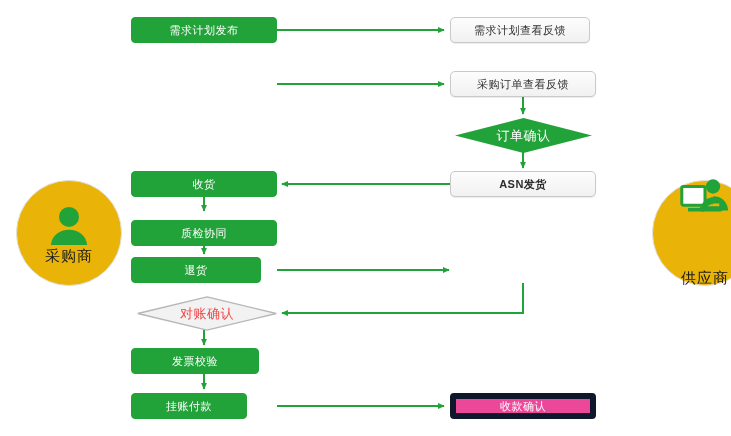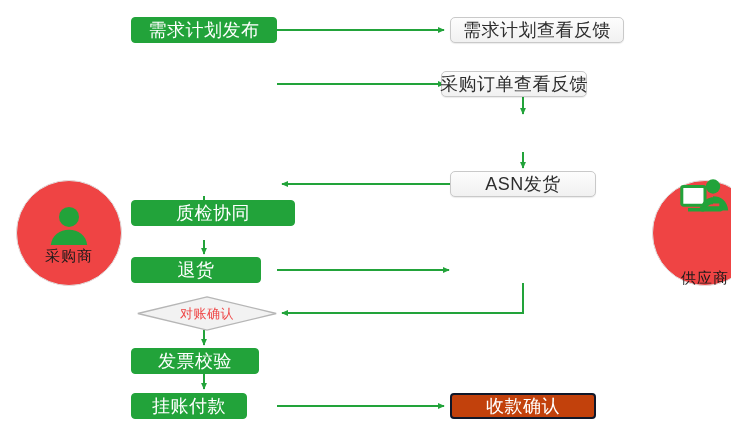--- a/index.html
+++ b/index.html
@@ -27,35 +27,35 @@
     pointer-events: none;
   }
   
   .node {
     position: absolute;
     box-sizing: border-box;
     display: flex;
     align-items: center;
     justify-content: center;
     border-radius: 4px;
-    font-size: 18px;
+    font-size: 11px;
     line-height: 1;
     letter-spacing: .5px;
     white-space: nowrap;
     z-index: 3;
   }
   .node.green {
     background: #22a33a;
     color: #ffffff;
     border: 1px solid #22a33a;
   }
   .node.red {
-    background: #c2410c;
+    background: #ec4899;
     color: #ffffff;
-    border: 2px solid #0f172a;
+    border: 6px solid #0f172a;
   }
   .node.plain {
     background: #f7f7f7;
     background-image: linear-gradient(#fdfdfd, #f1f1f1);
     color: #2d2d2d;
     border: 1px solid #c9c9c9;
     border-radius: 5px;
     box-shadow: 0 1px 1px rgba(0,0,0,.08);
   }
   
@@ -79,21 +79,21 @@
   }
   .diamond.green .dlabel { color: #ffffff; }
   .diamond.grey  .dlabel { color: #ef4444; }
 
   
   .actor {
     position: absolute;
     width: 104px;
     height: 104px;
     border-radius: 50%;
-    background: #ef4444;
+    background: #eab308;
     border: 1px solid #e0e0e0;
     display: flex;
     flex-direction: column;
     align-items: center;
     justify-content: center;
     z-index: 3;
   }
   .actor .glyph {
     width: 52px;
     height: 46px;
@@ -169,36 +169,45 @@
         <rect x="22" y="31" width="26" height="6" rx="3" fill="#22a33a"></rect>
       </svg>
     </div>
     <div class="aname">供应商</div>
   </div>
 
   <div class="node green" style="left:131px; top:17px; width:146px; height:26px;">
     <span>需求计划发布</span>
   </div>
 
-  <div class="node plain" style="left:450px; top:17px; width:174px; height:26px;">
+  <div class="node plain" style="left:450px; top:17px; width:140px; height:26px;">
     <span>需求计划查看反馈</span>
   </div>
 
 
-  <div class="node plain" style="left:441px; top:71px; width:146px; height:26px;text-align:center;">
+  <div class="node plain" style="left:450px; top:71px; width:146px; height:26px;text-align:center;">
     <span>采购订单查看反馈</span>
   </div>
 
-
-  <div class="node plain" style="left:450px; top:171px; width:146px; height:26px;">
+  <div class="diamond green" style="left:455px; top:118px; width:137px; height:35px;">
+    <svg viewBox="0 0 137 35" width="137" height="35" aria-hidden="true">
+      <polygon points="68.5,0 137,17.5 68.5,35 0,17.5" fill="#22a33a"></polygon>
+    </svg>
+    <div class="dlabel">订单确认</div>
+  </div>
+
+  <div class="node plain" style="left:450px; top:171px; width:146px; height:26px;font-weight:bold;">
     <span>ASN发货</span>
   </div>
 
-
-  <div class="node green" style="left:131px; top:200px; width:164px; height:26px;">
+  <div class="node green" style="left:131px; top:171px; width:146px; height:26px;">
+    <span>收货</span>
+  </div>
+
+  <div class="node green" style="left:131px; top:220px; width:146px; height:26px;">
     <span>质检协同</span>
   </div>
 
   <div class="node green" style="left:131px; top:257px; width:130px; height:26px;">
     <span>退货</span>
   </div>
 
 
   <div class="diamond grey" style="left:137px; top:296px; width:140px; height:35px;">
     <svg viewBox="0 0 140 35" width="140" height="35" aria-hidden="true">

